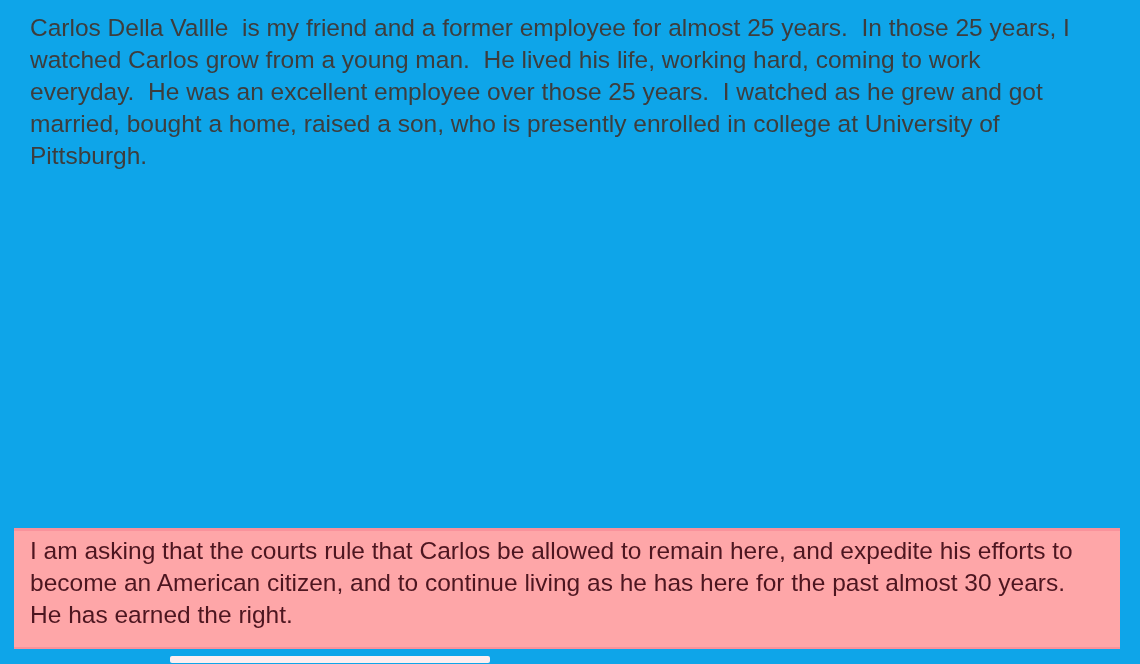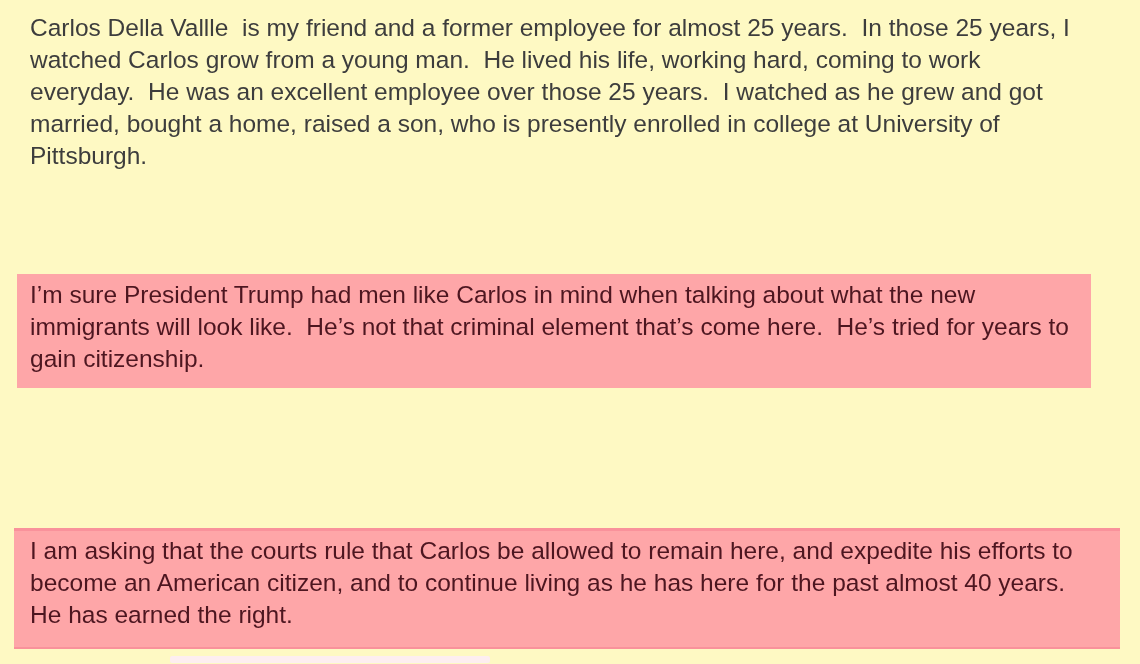--- a/index.html
+++ b/index.html
@@ -4,21 +4,21 @@
 <style>
   html, body {
     margin: 0;
     padding: 0;
     background: #ffffff;
   }
   .page {
     position: relative;
     width: 1140px;
     height: 664px;
-    background: #fef9c3;
+    background: #0ea5e9;
     overflow: hidden;
     font-family: "Liberation Sans", sans-serif;
     font-size: 24.5px;
     line-height: 32px;
     color: #3d3d3d;
   }
   .para {
     position: absolute;
     left: 30px;
     width: 1090px;
@@ -63,23 +63,20 @@
 <body>
 
 <div class="page">
   <div class="para" id="p1">Carlos Della Vallle  is my friend and a former employee for almost 25 years.  In those 25 years, I
 watched Carlos grow from a young man.  He lived his life, working hard, coming to work
 everyday.  He was an excellent employee over those 25 years.  I watched as he grew and got
 married, bought a home, raised a son, who is presently enrolled in college at University of
 Pittsburgh.</div>
 
 
-  <div class="para hl" id="h1">I’m sure President Trump had men like Carlos in mind when talking about what the new
-immigrants will look like.  He’s not that criminal element that’s come here.  He’s tried for years to
-gain citizenship.</div>
 
 
   <div class="para hl" id="h2">I am asking that the courts rule that Carlos be allowed to remain here, and expedite his efforts to
-become an American citizen, and to continue living as he has here for the past almost 40 years.
+become an American citizen, and to continue living as he has here for the past almost 30 years.
 He has earned the right.</div>
 
   <div class="ghost"></div>
 </div>
 
 </body></html>

